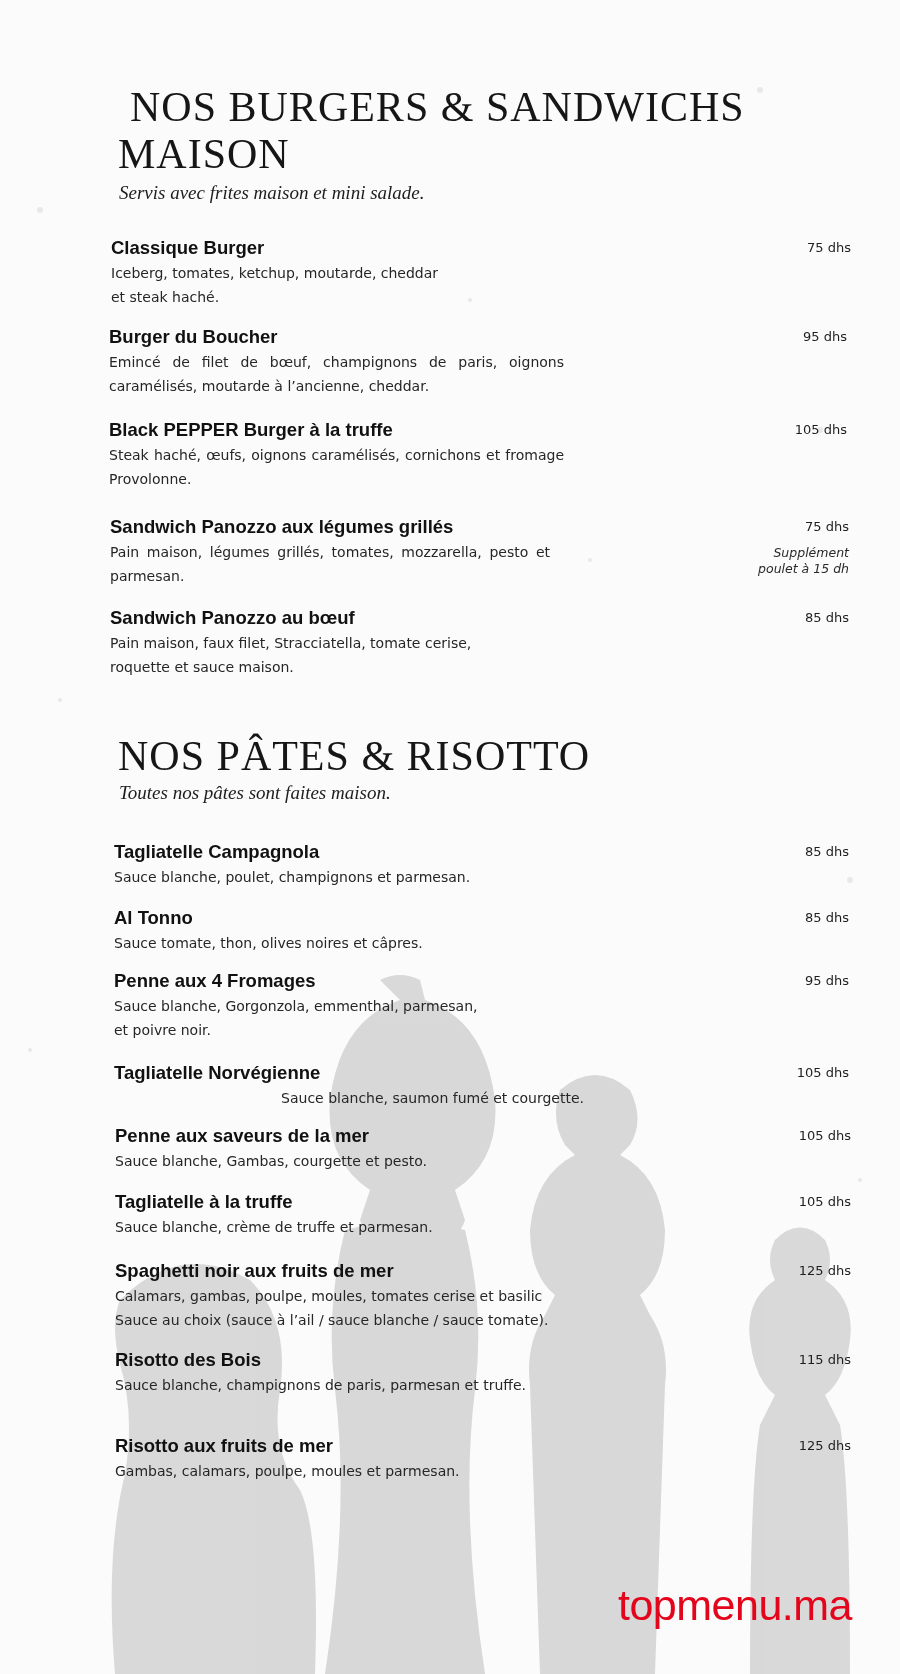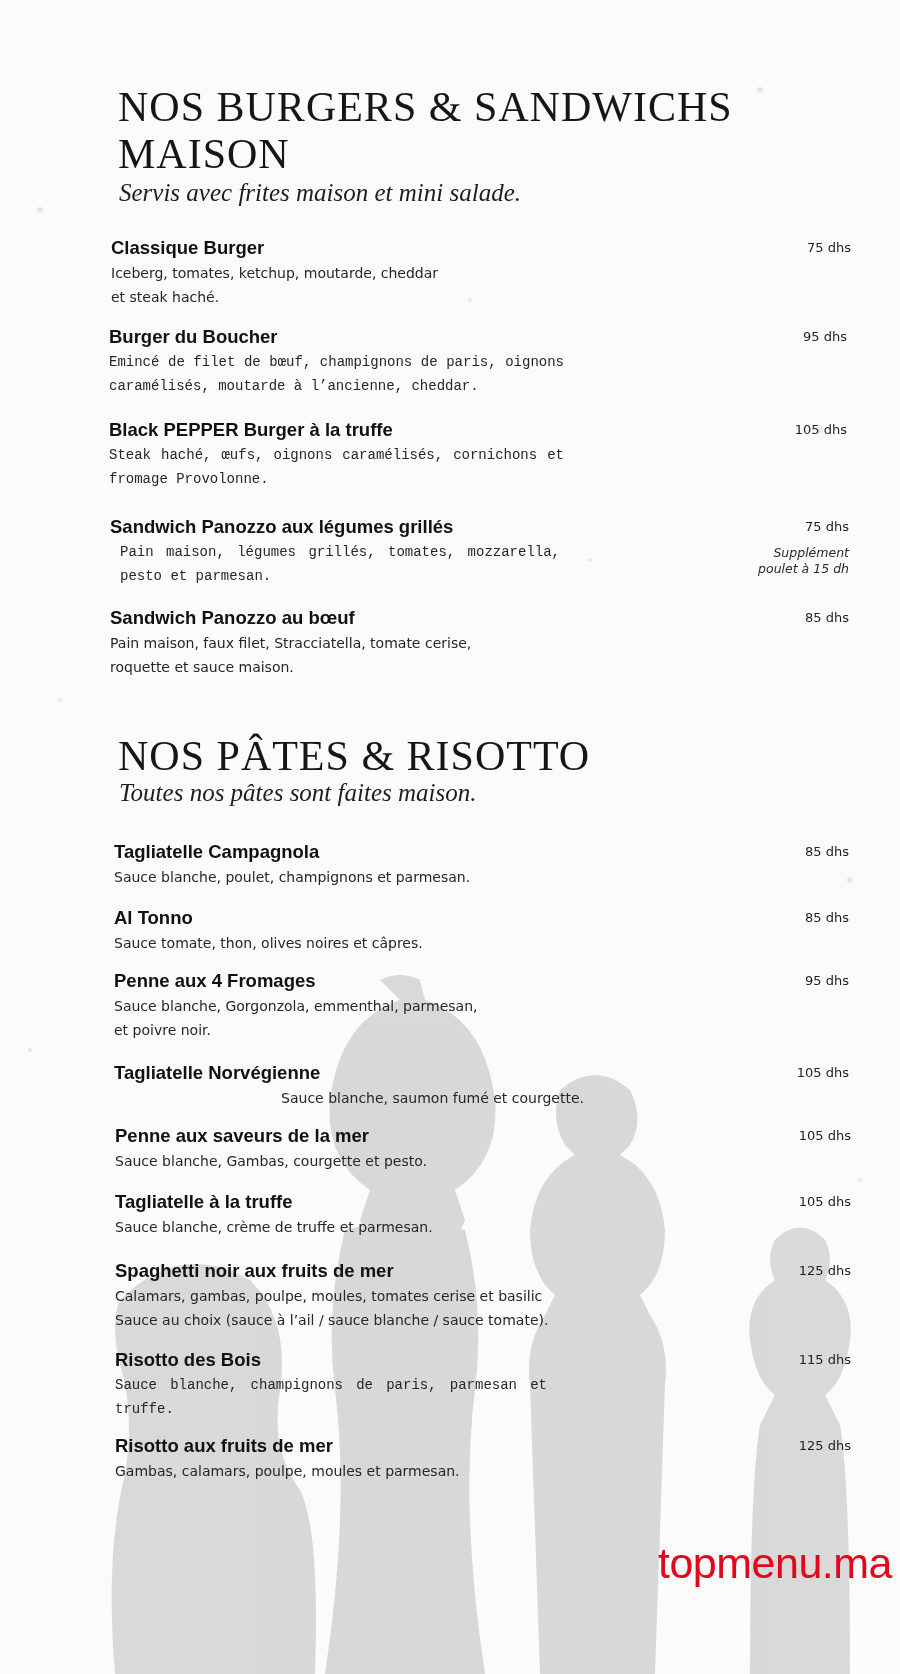--- a/index.html
+++ b/index.html
@@ -15,48 +15,48 @@
     .section { position: absolute; left: 0; width: 900px; }
     .section-title {
       position: absolute; left: 118px; margin: 0;
       font-family: "Liberation Serif", "DejaVu Serif", serif;
       font-weight: normal; font-size: 42px; line-height: 50px; letter-spacing: 1px;
       color: #161616;
     }
     .section-subtitle {
       position: absolute; left: 119px; margin: 0;
       font-family: "Liberation Serif", "DejaVu Serif", serif;
-      font-style: italic; font-size: 25px; line-height: 32px; color: #1d1d1d;
+      font-style: italic; font-size: 19px; line-height: 32px; color: #1d1d1d;
     }
 
     .item { position: absolute; width: 680px; }
     .item-name {
       position: absolute; left: 0; top: 0; white-space: nowrap;
       font-family: "Liberation Sans", sans-serif; font-weight: bold;
       font-size: 18.5px; line-height: 24px; color: #111;
     }
     .item-desc {
       position: absolute; left: 0; top: 26px;
       font-family: "DejaVu Sans", sans-serif; font-size: 14px; line-height: 23.5px;
       color: #262626; white-space: pre-line;
     }
-    .item-desc.justify { text-align: justify; text-align-last: left; font-family: Liberation Mono, monospace; }
+    .item-desc.justify { text-align: justify; text-align-last: left; }
     .item-price {
       position: absolute; right: 0; top: 0; width: 140px; text-align: right;
       font-family: "DejaVu Sans", sans-serif; font-size: 13px; line-height: 24px; color: #1e1e1e;
     }
     .item-note {
       position: absolute; right: 0; top: 30px; width: 150px; text-align: right;
       font-family: "DejaVu Sans", sans-serif; font-style: italic;
       font-size: 12.5px; line-height: 16px; color: #2a2a2a; white-space: pre-line;
     }
     .watermark {
-      position: absolute; left: 618px; top: 1538px;
+      position: absolute; left: 618px; top: 1580px;
       font-family: "Liberation Sans", sans-serif; font-size: 43px; line-height: 50px;
-      color: #e3051b; letter-spacing: -0.5px; margin-left: 40px;
+      color: #e3051b; letter-spacing: -0.5px;
     }
   </style>
 </head>
 <body>
 
 <svg class="bg-art" viewBox="0 0 900 1674" xmlns="http://www.w3.org/2000/svg">
   <g fill="#d2d2d2" opacity="0.85">
 
     <path d="M380 980 q20 -10 40 0 l5 20 q60 20 70 100 q5 60 -40 90 l10 30 q-5 20 -40 25 l-20 0 q-40 -5 -45 -25 l10 -30 q-45 -30 -40 -90 q10 -80 70 -100z"></path>
     <path d="M345 1230 q60 -15 120 0 q20 80 10 160 q-15 120 10 284 l-160 0 q25 -164 10 -284 q-10 -80 10 -160z"></path>
@@ -76,21 +76,21 @@
       <circle cx="850" cy="880" r="3"></circle>
     <circle cx="30" cy="1050" r="2"></circle>
       <circle cx="590" cy="560" r="2"></circle>
       <circle cx="860" cy="1180" r="2"></circle>
   </g>
 </svg>
 
 <div class="page">
 
   <div class="section" style="top:0;">
-    <h1 class="section-title" style="top:82px;">NOS BURGERS &amp; SANDWICHS</h1>
+    <h1 class="section-title" style="top:82px;margin-left:12px;">NOS BURGERS &amp; SANDWICHS</h1>
     <h1 class="section-title" style="top:129px;">MAISON</h1>
     <p class="section-subtitle" style="top:177px;">Servis avec frites maison et mini salade.</p>
 
     <div class="item" style="left:111px; top:236px;">
       <div class="item-name">Classique Burger</div>
       <div class="item-desc" style="width:420px;">Iceberg, tomates, ketchup, moutarde, cheddar
 et steak haché.</div>
       <div class="item-price" style="right:-60px;">75 dhs</div>
     </div>
 
@@ -101,21 +101,21 @@
     </div>
 
     <div class="item" style="left:109px; top:418px;">
       <div class="item-name">Black PEPPER Burger à la truffe</div>
       <div class="item-desc justify" style="width:455px;">Steak haché, œufs, oignons caramélisés, cornichons et fromage Provolonne.</div>
       <div class="item-price" style="right:-58px;">105 dhs</div>
     </div>
 
     <div class="item" style="left:110px; top:515px;">
       <div class="item-name">Sandwich Panozzo aux légumes grillés</div>
-      <div class="item-desc justify" style="width:440px;margin-left:10px;">Pain maison, légumes grillés, tomates, mozzarella, pesto et parmesan.</div>
+      <div class="item-desc justify" style="width:440px;">Pain maison, légumes grillés, tomates, mozzarella, pesto et parmesan.</div>
       <div class="item-price" style="right:-59px;">75 dhs</div>
       <div class="item-note" style="right:-59px;">Supplément
 poulet à 15 dh</div>
     </div>
 
     <div class="item" style="left:110px; top:606px;">
       <div class="item-name">Sandwich Panozzo au bœuf</div>
       <div class="item-desc" style="width:470px;">Pain maison, faux filet, Stracciatella, tomate cerise,
 roquette et sauce maison.</div>
       <div class="item-price" style="right:-59px;">85 dhs</div>

